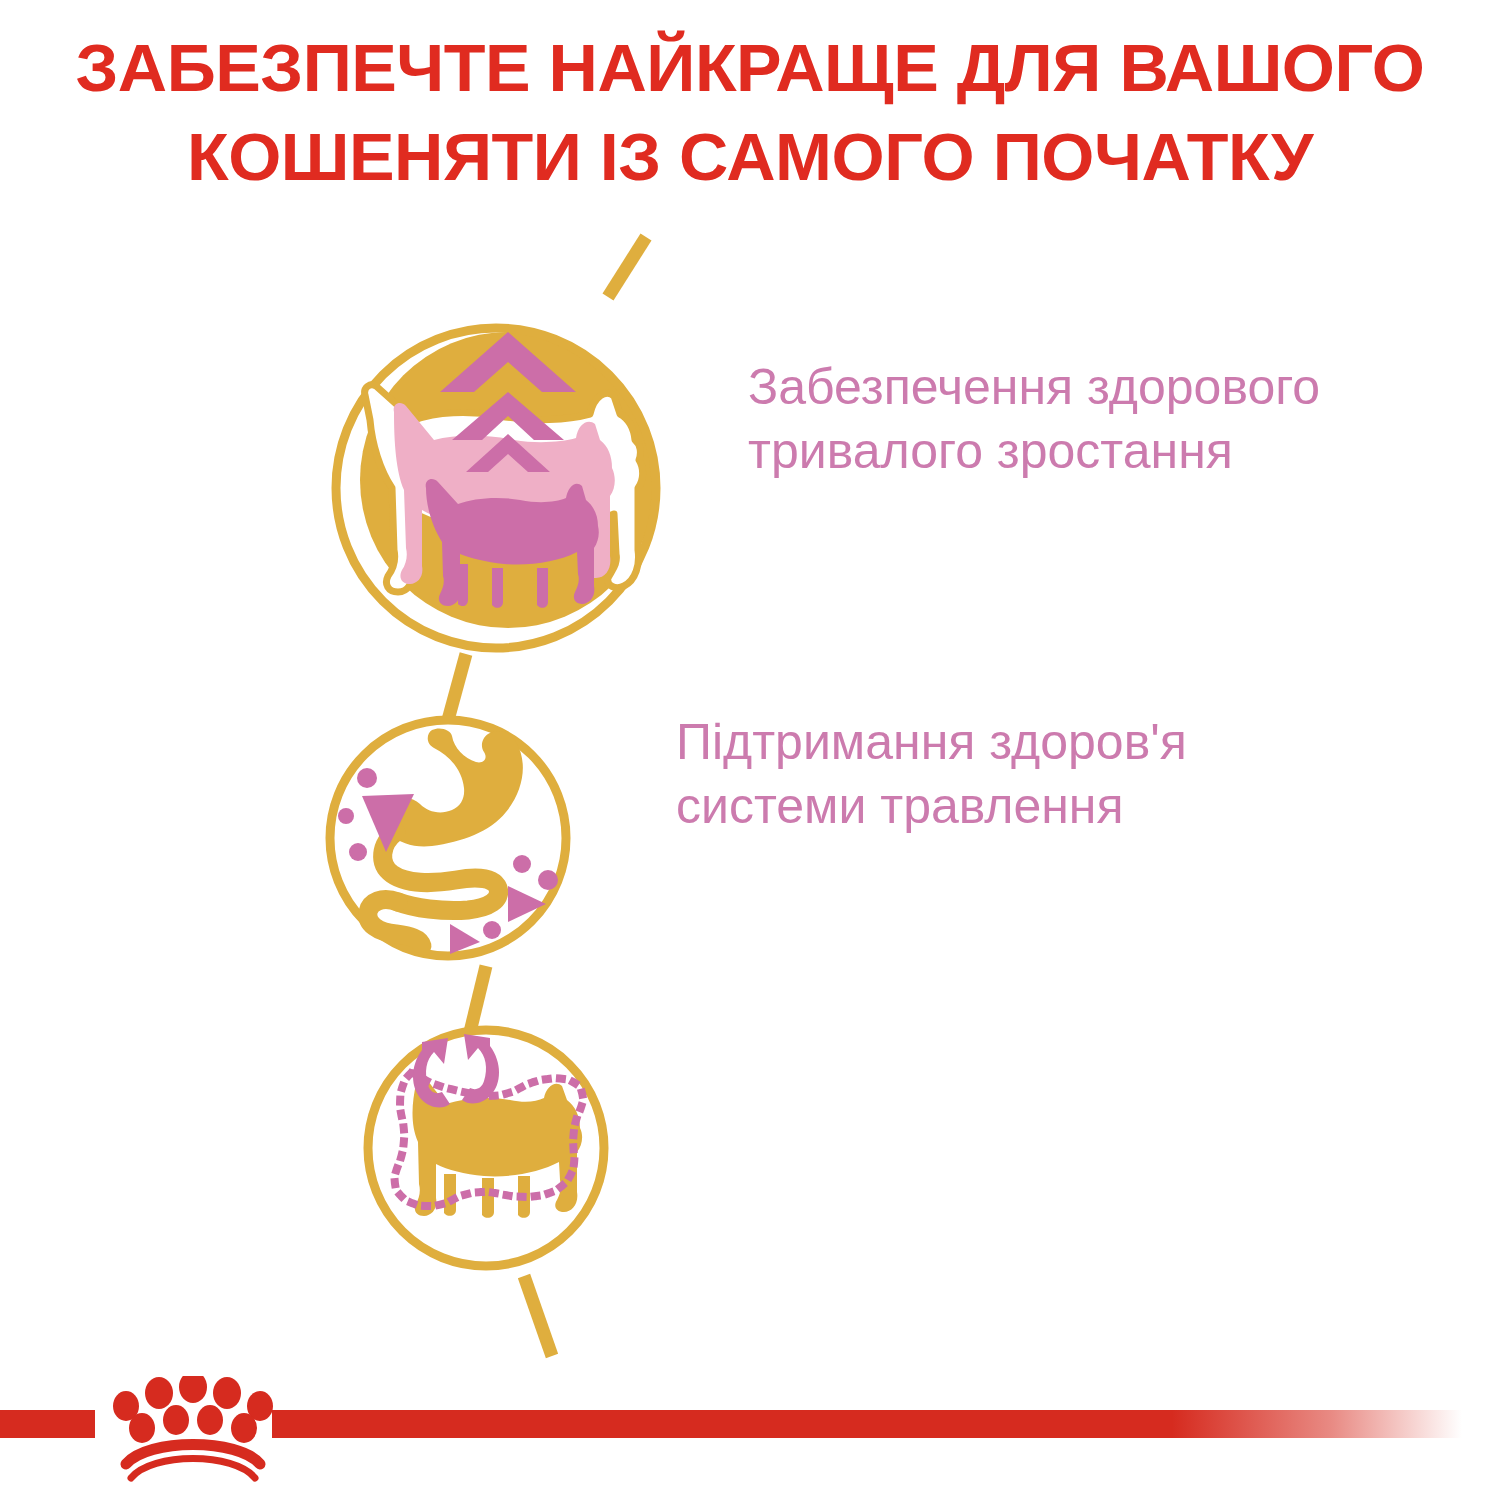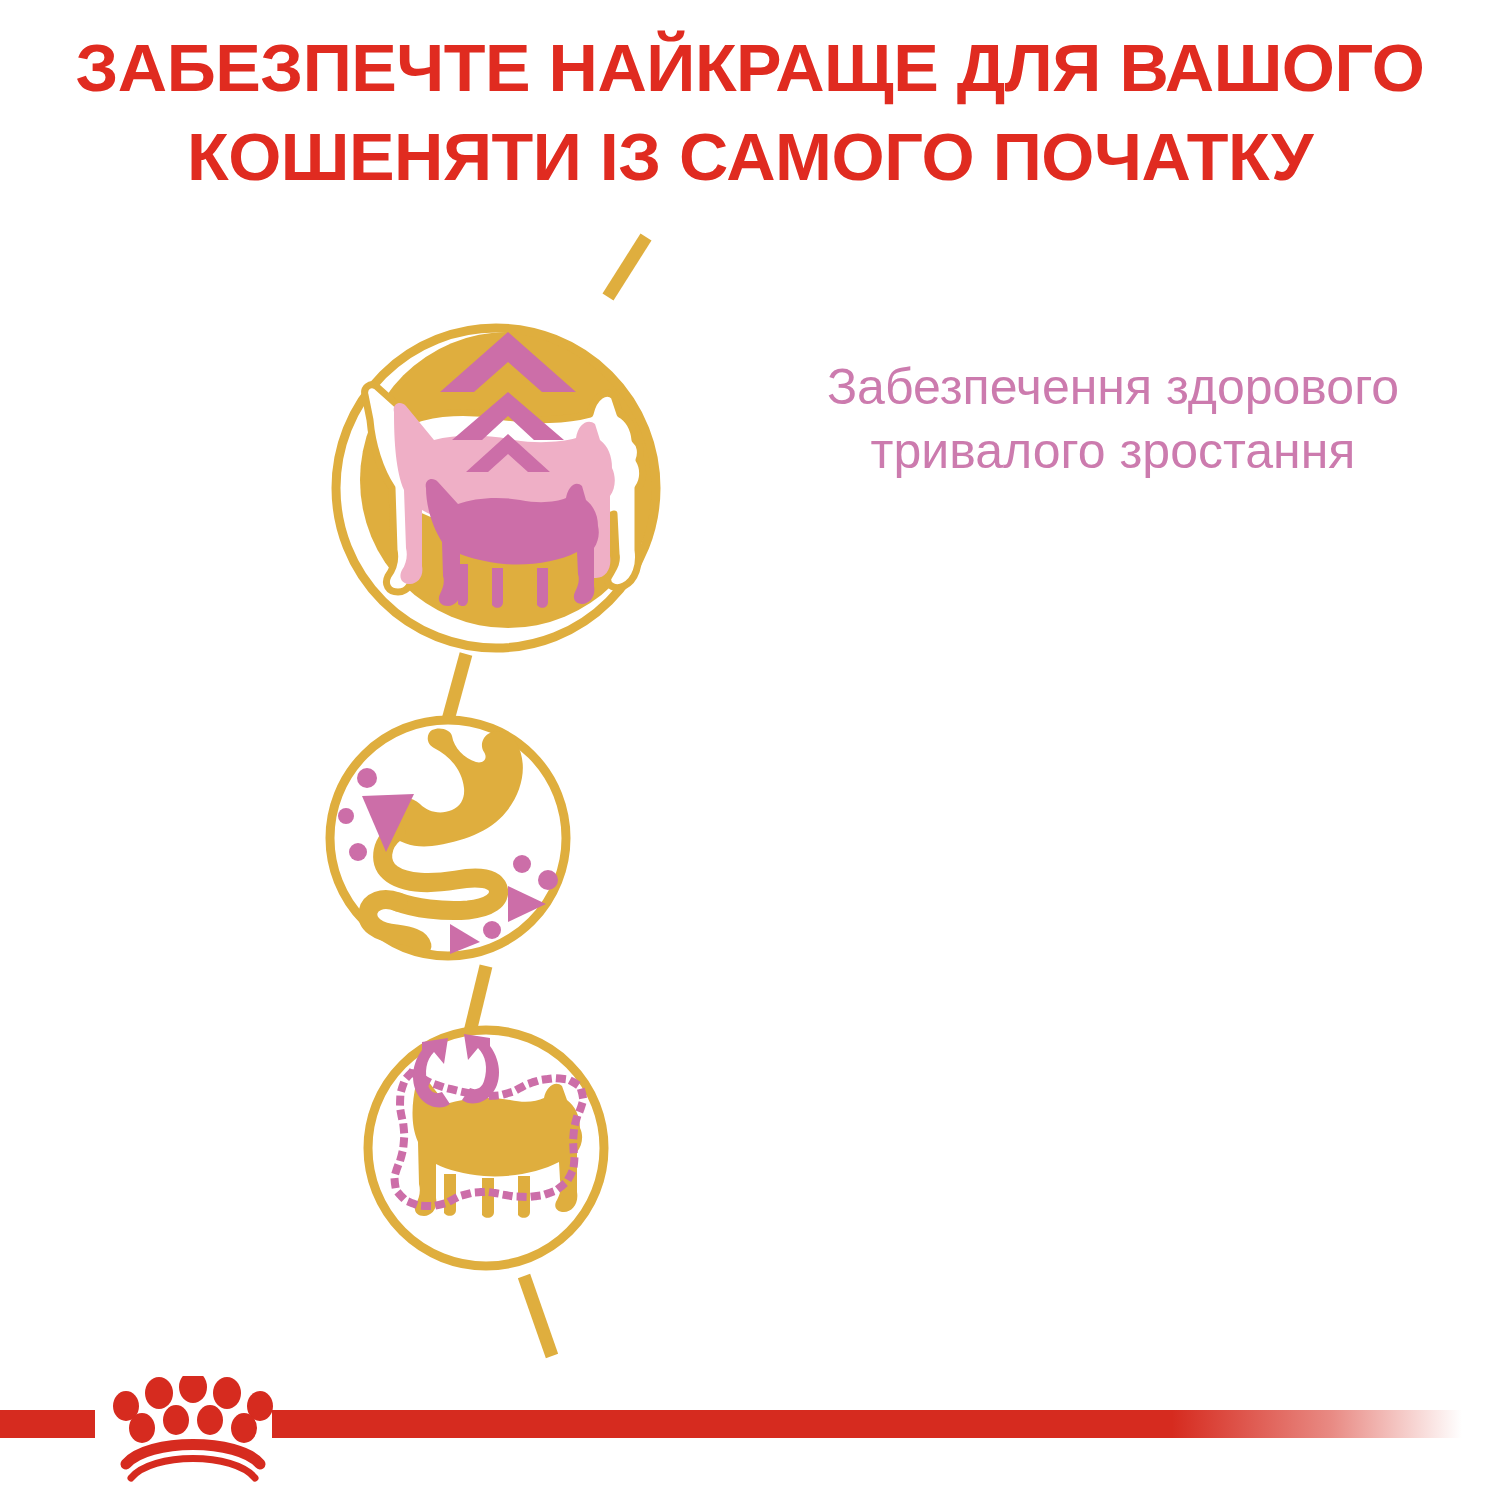--- a/index.html
+++ b/index.html
@@ -39,21 +39,20 @@
 
   
   .benefit-text {
     position: absolute;
     color: #CC7BAE;
     font-family: "Liberation Sans", sans-serif;
     font-weight: normal;
     font-size: 50px;
     line-height: 1.28;
     letter-spacing: 0px;
-    text-align: center;
   }
   #benefit-text-0 { left: 748px; top: 355px; width: 730px; }
   #benefit-text-1 { left: 676px; top: 710px; width: 640px; }
   #benefit-text-2 { left: 710px; top: 1087px; width: 620px; }
 
   .icon-wrap { position: absolute; }
   #icon-0 { left: 318px; top: 292px;  width: 380px; height: 380px; }
   #icon-1 { left: 322px; top: 712px;  width: 252px; height: 252px; }
   #icon-2 { left: 360px; top: 1022px; width: 252px; height: 252px; }
   .icon-wrap svg { display: block; width: 100%; height: 100%; }
@@ -259,20 +258,21 @@
         <circle cx="36" cy="140" r="9"></circle>
         <path d="M186 174 L224 192 L186 210 Z"></path>
         <circle cx="200" cy="152" r="9"></circle>
         <circle cx="226" cy="168" r="10"></circle>
         <circle cx="170" cy="218" r="9"></circle>
         <path d="M128 212 L158 230 L128 242 Z"></path>
       </g>
     </svg>
   </div>
 
+  <div class="benefit-text" id="benefit-text-1">Підтримання здоров'я системи травлення</div>
 
   <div class="connector" id="connector-2">
     <svg viewBox="0 0 60 80" xmlns="http://www.w3.org/2000/svg">
       <line x1="34" y1="6" x2="18" y2="72" stroke="#DFAE3E" stroke-width="13" stroke-linecap="butt"></line>
     </svg>
   </div>
 
   <div class="icon-wrap" id="icon-2">
     <svg viewBox="0 0 252 252" xmlns="http://www.w3.org/2000/svg">
       <circle cx="126" cy="126" r="118" fill="#FFFFFF" stroke="#DFAE3E" stroke-width="9"></circle>

